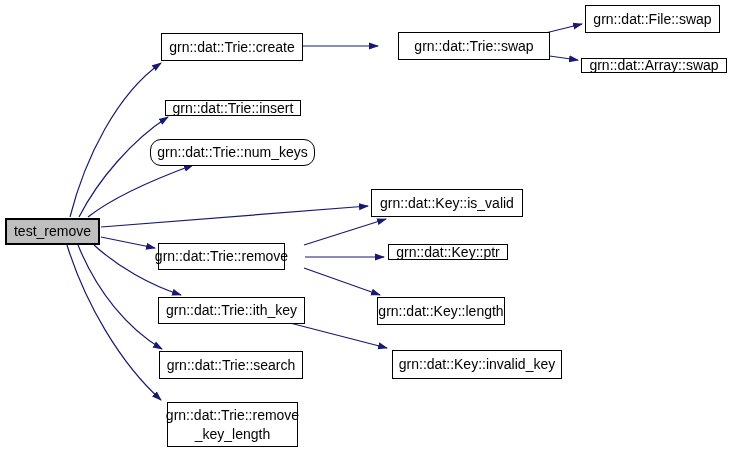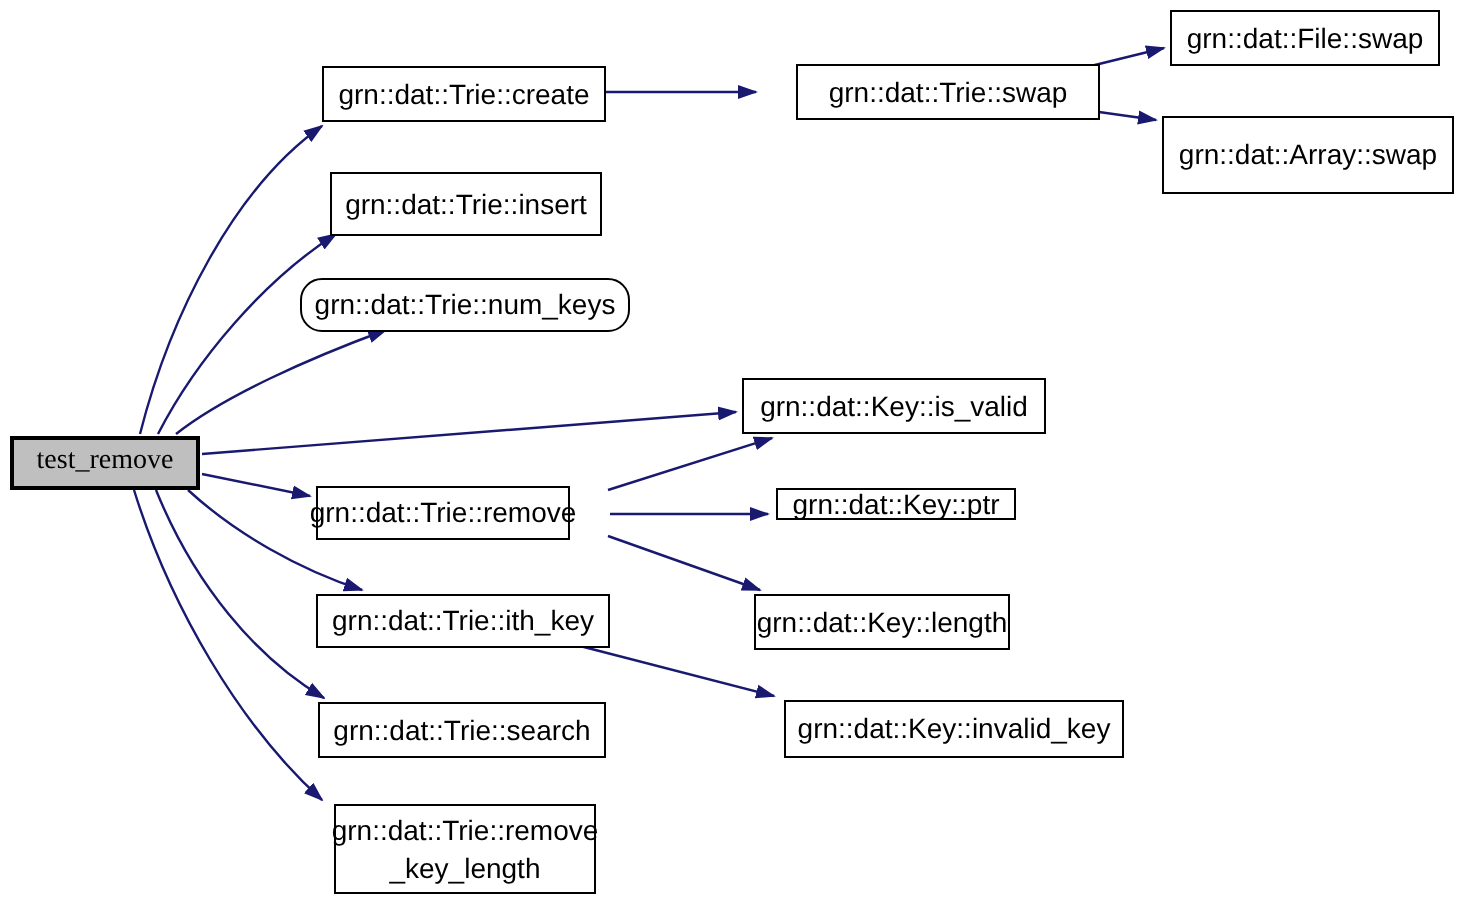--- a/index.html
+++ b/index.html
@@ -43,27 +43,27 @@
     text-align: center;
     white-space: pre-line;
     cursor: pointer;
   }
   .node.root {
     background: var(--root-fill);
     border-width: 2px;
     cursor: default;
   }
   
-  #n-test-remove { left: 5px;   top: 218px; width: 95px;  height: 27px; font-family: Liberation Serif, serif; }
+  #n-test-remove { left: 5px;   top: 218px; width: 95px;  height: 27px; }
   #n-create      { left: 161px; top: 33px;  width: 142px; height: 28px; }
-  #n-insert      { left: 165px; top: 86px;  width: 136px; height: 32px; }
+  #n-insert      { left: 165px; top: 100px;  width: 136px; height: 16px; }
   #n-num-keys    { left: 150px; top: 139px; width: 165px; height: 27px; border-radius: 11px; }
   #n-swap        { left: 398px; top: 32px;  width: 152px; height: 28px; }
   #n-file-swap   { left: 585px; top: 5px;   width: 135px; height: 28px; }
-  #n-array-swap  { left: 581px; top: 58px;  width: 146px; height: 39px; }
+  #n-array-swap  { left: 581px; top: 58px;  width: 146px; height: 15px; }
   #n-is-valid    { left: 371px; top: 189px; width: 152px; height: 28px; }
   #n-remove      { left: 158px; top: 243px; width: 127px; height: 27px; }
   #n-ptr         { left: 388px; top: 244px; width: 120px; height: 16px; }
   #n-length      { left: 377px; top: 297px; width: 128px; height: 28px; text-align: right; }
   #n-ith-key     { left: 158px; top: 297px; width: 147px; height: 27px; }
   #n-invalid-key { left: 362px; top: 350px; width: 170px; height: 29px; margin-left: 30px; }
   #n-search      { left: 159px; top: 351px; width: 144px; height: 28px; }
   #n-total       { left: 167px; top: 402px; width: 131px; height: 45px; }
 </style>
 </head>

